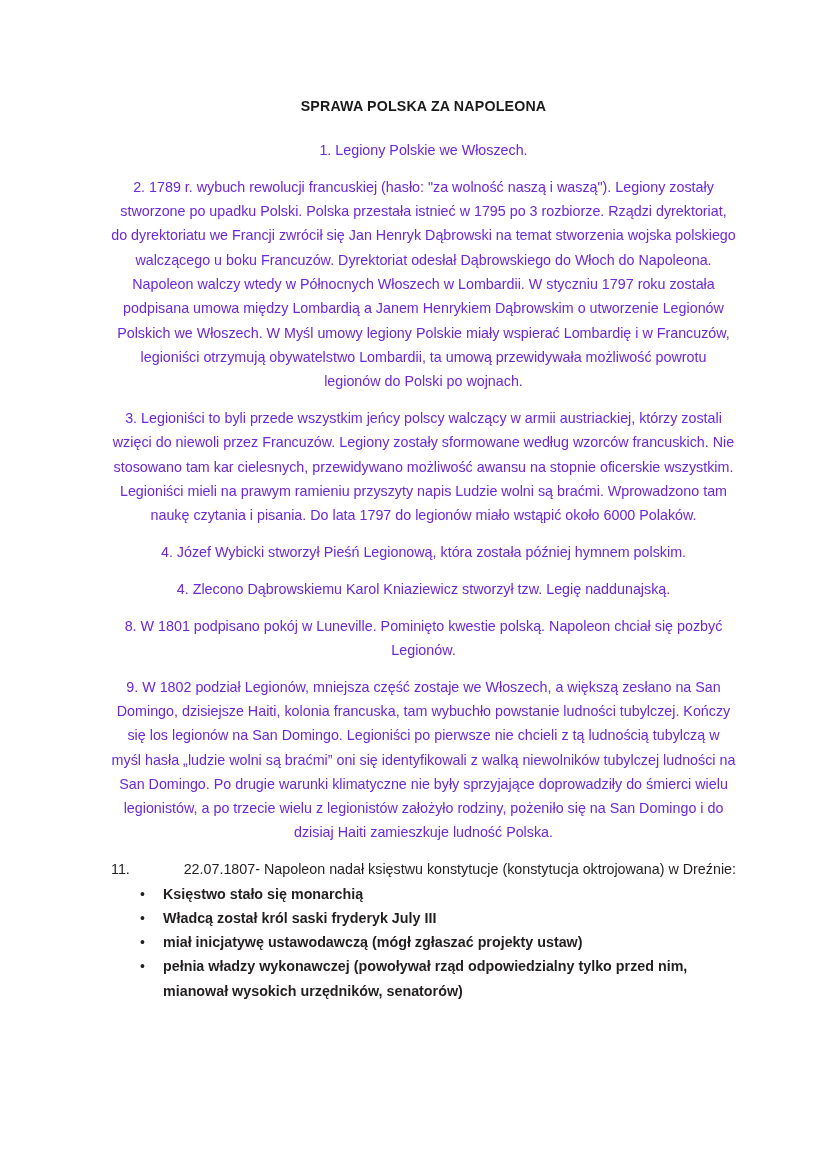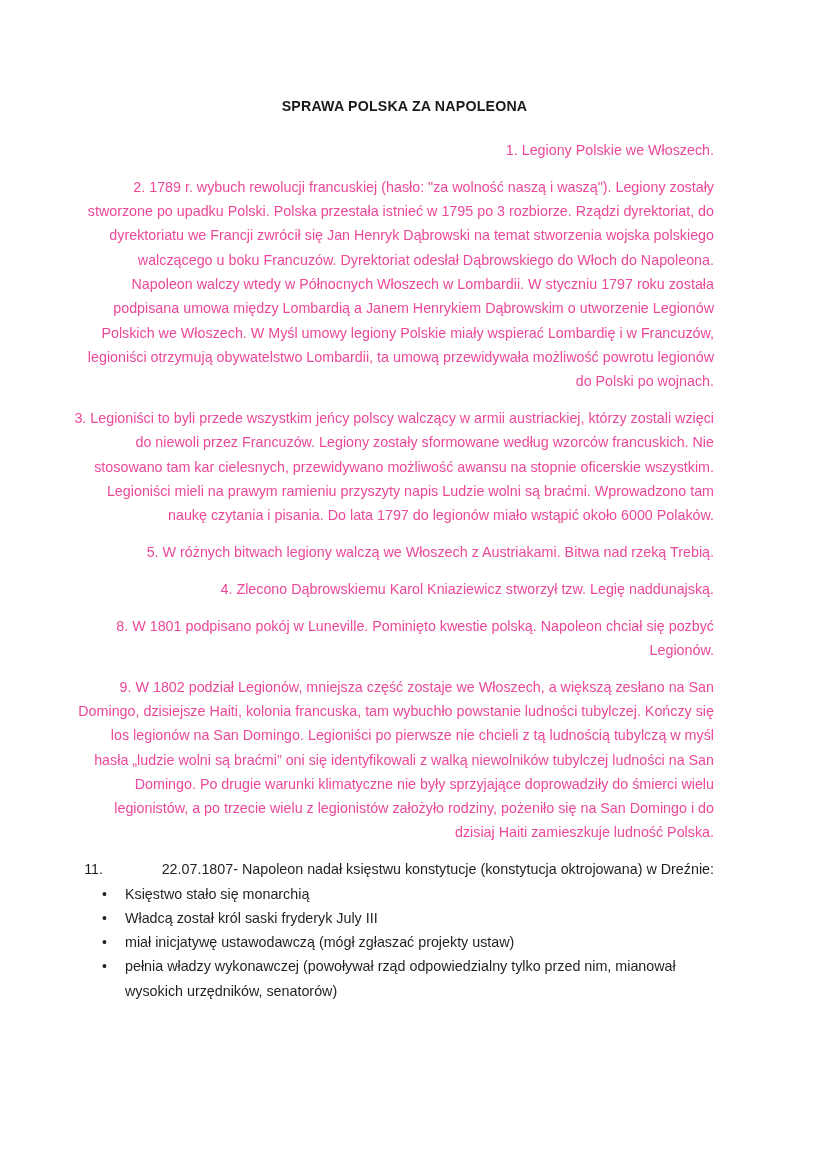--- a/index.html
+++ b/index.html
@@ -13,41 +13,41 @@
     font-family: "Liberation Sans", sans-serif;
     color: #231f20;
     -webkit-font-smoothing: antialiased;
   }
 
   .page {
     position: relative;
     width: 828px;
     height: 1171px;
     box-sizing: border-box;
-    padding: 96px 92px 40px 73px;
+    padding: 96px 92px 40px 111px;
     background: #ffffff;
     overflow: hidden;
   }
 
   .doc-title {
     text-align: center;
     font-weight: bold;
     font-size: 14.2px;
     letter-spacing: 0.2px;
     line-height: 20px;
     margin: 0 0 22px 0;
     color: #1a1a1a;
   }
 
   .para {
     font-size: 14.3px;
     line-height: 24.3px;
     margin: 0 0 12.5px 0;
-    text-align: right;
-    color: #ec4899;
+    text-align: center;
+    color: #6d28d9;
     max-width: 641px;
   }
 
   
   .num-list {
     margin: 6px 0 0 0;
     padding: 0;
     list-style: none;
   }
   .num-item {
@@ -57,21 +57,21 @@
     line-height: 24.3px;
     color: #231f20;
     margin: 0;
     max-width: 602px;
   }
   .num-item > .num-marker {
     position: absolute;
     left: 0;
     top: 0;
     width: 30px;
-    text-align: right;
+    text-align: left;
     font-size: 14.3px;
     line-height: 24.3px;
   }
   .num-item > .num-text {
     display: block;
     text-align: right;
   }
 
   .bullet-list {
     margin: 0;
@@ -88,33 +88,34 @@
   }
   .bullet-item > .bullet-dot {
     position: absolute;
     left: 29px;
     top: 0;
     font-size: 14px;
     line-height: 24.3px;
   }
   .bullet-item > .bullet-text {
     display: block;
+    font-weight: bold;
   }
 </style>
 </head>
 <body>
 
 <div class="page">
 
   <h1 class="doc-title">SPRAWA POLSKA ZA NAPOLEONA</h1>
 
   <p class="para">1. Legiony Polskie we Włoszech.</p>
   <p class="para">2. 1789 r. wybuch rewolucji francuskiej (hasło: "za wolność naszą i waszą"). Legiony zostały stworzone po upadku Polski. Polska przestała istnieć w 1795 po 3 rozbiorze. Rządzi dyrektoriat, do dyrektoriatu we Francji zwrócił się Jan Henryk Dąbrowski na temat stworzenia wojska polskiego walczącego u boku Francuzów. Dyrektoriat odesłał Dąbrowskiego do Włoch do Napoleona. Napoleon walczy wtedy w Północnych Włoszech w Lombardii. W styczniu 1797 roku została podpisana umowa między Lombardią a Janem Henrykiem Dąbrowskim o utworzenie Legionów Polskich we Włoszech. W Myśl umowy legiony Polskie miały wspierać Lombardię i w Francuzów, legioniści otrzymują obywatelstwo Lombardii, ta umową przewidywała możliwość powrotu legionów do Polski po wojnach.</p>
   <p class="para">3. Legioniści to byli przede wszystkim jeńcy polscy walczący w armii austriackiej, którzy zostali wzięci do niewoli przez Francuzów. Legiony zostały sformowane według wzorców francuskich. Nie stosowano tam kar cielesnych, przewidywano możliwość awansu na stopnie oficerskie wszystkim. Legioniści mieli na prawym ramieniu przyszyty napis Ludzie wolni są braćmi. Wprowadzono tam naukę czytania i pisania. Do lata 1797 do legionów miało wstąpić około 6000 Polaków.</p>
-  <p class="para">5. W różnych bitwach legiony walczą we Włoszech z Austriakami. Bitwa nad rzeką Trebią.</p>
+  <p class="para">4. Józef Wybicki stworzył Pieśń Legionową, która została później hymnem polskim.</p>
   <p class="para">4. Zlecono Dąbrowskiemu Karol Kniaziewicz stworzył tzw. Legię naddunajską.</p>
   <p class="para">8. W 1801 podpisano pokój w Luneville. Pominięto kwestie polską. Napoleon chciał się pozbyć Legionów.</p>
   <p class="para">9. W 1802 podział Legionów, mniejsza część zostaje we Włoszech, a większą zesłano na San Domingo, dzisiejsze Haiti, kolonia francuska, tam wybuchło powstanie ludności tubylczej. Kończy się los legionów na San Domingo. Legioniści po pierwsze nie chcieli z tą ludnością tubylczą w myśl hasła „ludzie wolni są braćmi” oni się identyfikowali z walką niewolników tubylczej ludności na San Domingo. Po drugie warunki klimatyczne nie były sprzyjające doprowadziły do śmierci wielu legionistów, a po trzecie wielu z legionistów założyło rodziny, pożeniło się na San Domingo i do dzisiaj Haiti zamieszkuje ludność Polska.</p>
 
   <div class="num-list">
 
     <div class="num-item">
       <span class="num-marker">11.</span>
       <span class="num-text">22.07.1807- Napoleon nadał księstwu konstytucje (konstytucja oktrojowana) w Dreźnie:</span>
     </div>

